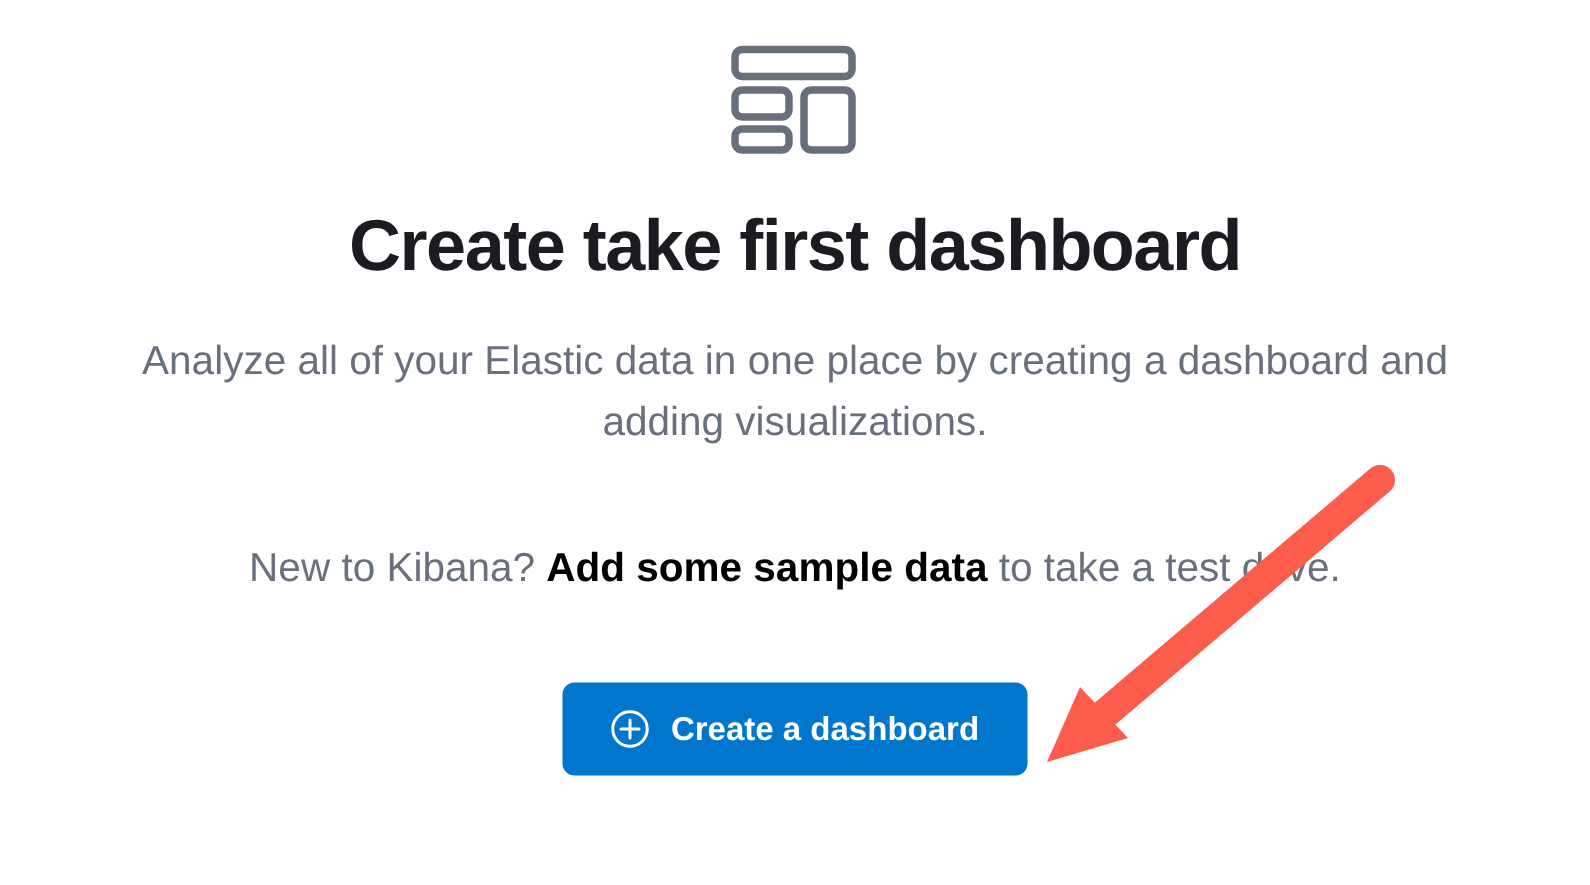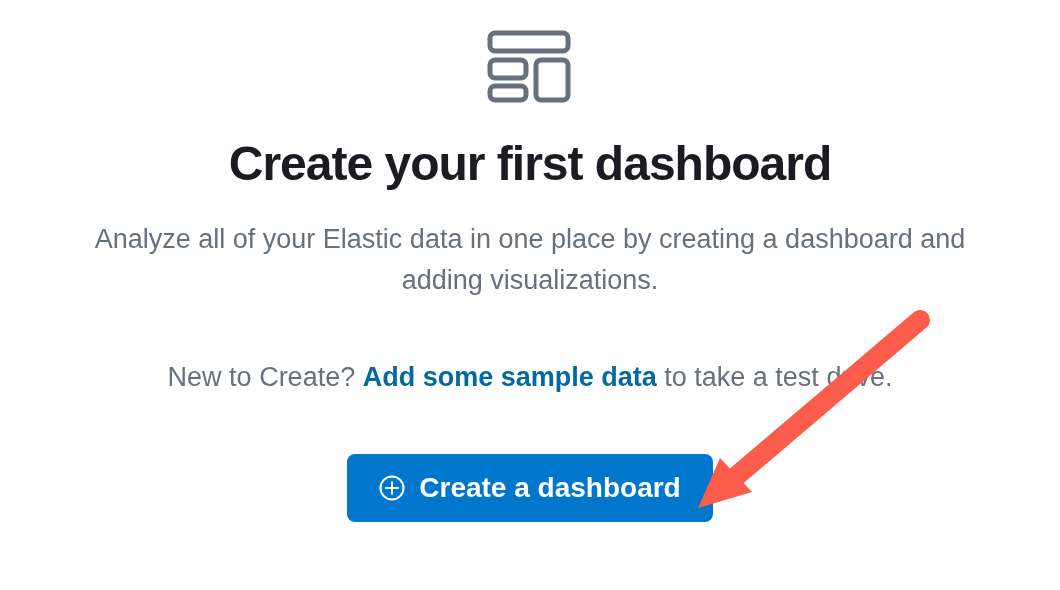--- a/index.html
+++ b/index.html
@@ -37,32 +37,32 @@
       margin-bottom: 57px;
     }
     .subtext-line {
       font-size: 27px;
       color: #69707d;
       text-align: center;
       line-height: 1.5;
       margin-bottom: 56px;
     }
     .link {
-      color: #0369a1;
+      color: #000000;
       font-weight: 600;
       text-decoration: none;
       cursor: pointer;
     }
     .create-button {
       display: inline-flex;
       align-items: center;
       gap: 14px;
       background: #0077cc;
       color: #ffffff;
-      font-size: 28px;
+      font-size: 22px;
       font-weight: 600;
       padding: 18px 32px;
       border: none;
       border-radius: 8px;
       cursor: pointer;
     }
     .plus-icon {
       display: inline-flex;
     }
     .annotation-arrow {
@@ -77,26 +77,26 @@
 
 <div class="dashboard-icon">
   <svg width="90" height="74" viewBox="0 0 90 74" fill="none">
     <rect x="5" y="3" width="78" height="18" rx="5" stroke="#69707d" stroke-width="5" fill="none"></rect>
     <rect x="5" y="30" width="36" height="18" rx="5" stroke="#69707d" stroke-width="5" fill="none"></rect>
     <rect x="5" y="56" width="36" height="14" rx="5" stroke="#69707d" stroke-width="5" fill="none"></rect>
     <rect x="51" y="30" width="32" height="40" rx="5" stroke="#69707d" stroke-width="5" fill="none"></rect>
   </svg>
 </div>
 
-<h1 class="page-title">Create your first dashboard</h1>
+<h1 class="page-title">Create take first dashboard</h1>
 
 <p class="description">Analyze all of your Elastic data in one place by creating a dashboard and adding visualizations.</p>
 
 <p class="subtext-line">
-  <span>New to Create? </span><a class="link">Add some sample data</a><span> to take a test drive.</span>
+  <span>New to Kibana? </span><a class="link">Add some sample data</a><span> to take a test drive.</span>
 </p>
 
 <button class="create-button">
   <span class="plus-icon">
     <svg width="26" height="26" viewBox="0 0 26 26" fill="none">
       <circle cx="13" cy="13" r="11.5" stroke="#ffffff" stroke-width="2"></circle>
       <line x1="13" y1="7" x2="13" y2="19" stroke="#ffffff" stroke-width="2" stroke-linecap="round"></line>
       <line x1="7" y1="13" x2="19" y2="13" stroke="#ffffff" stroke-width="2" stroke-linecap="round"></line>
     </svg>
   </span>

